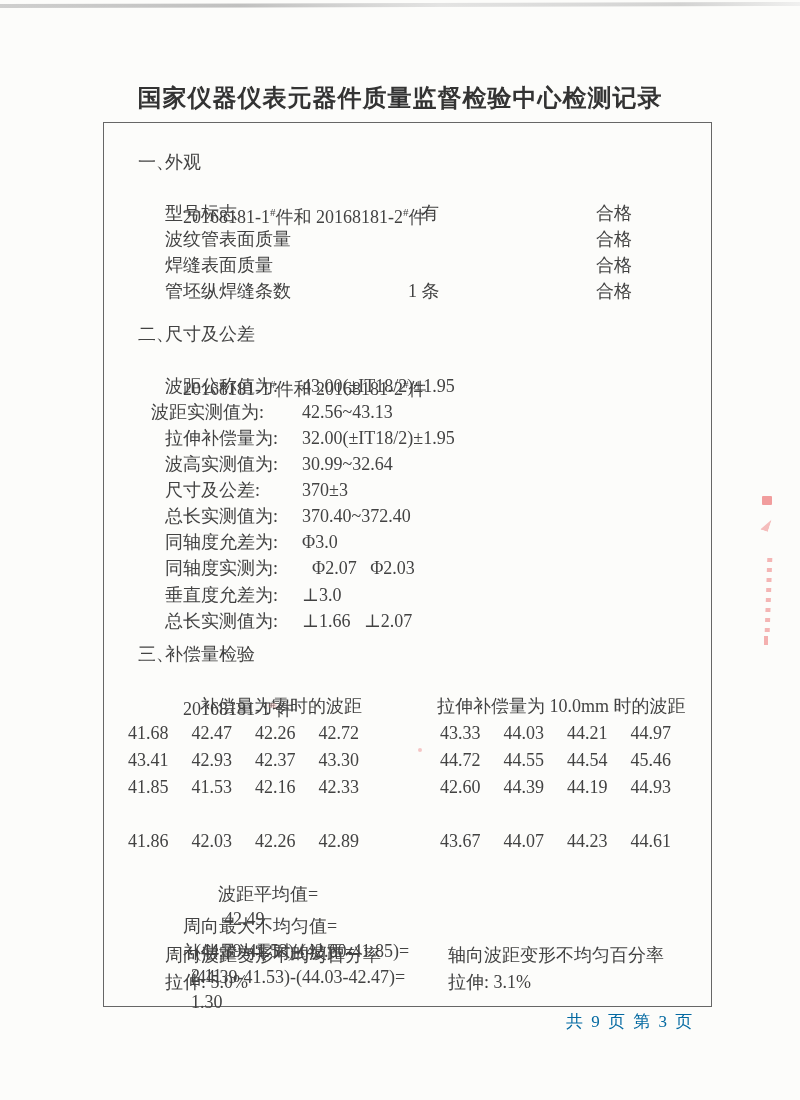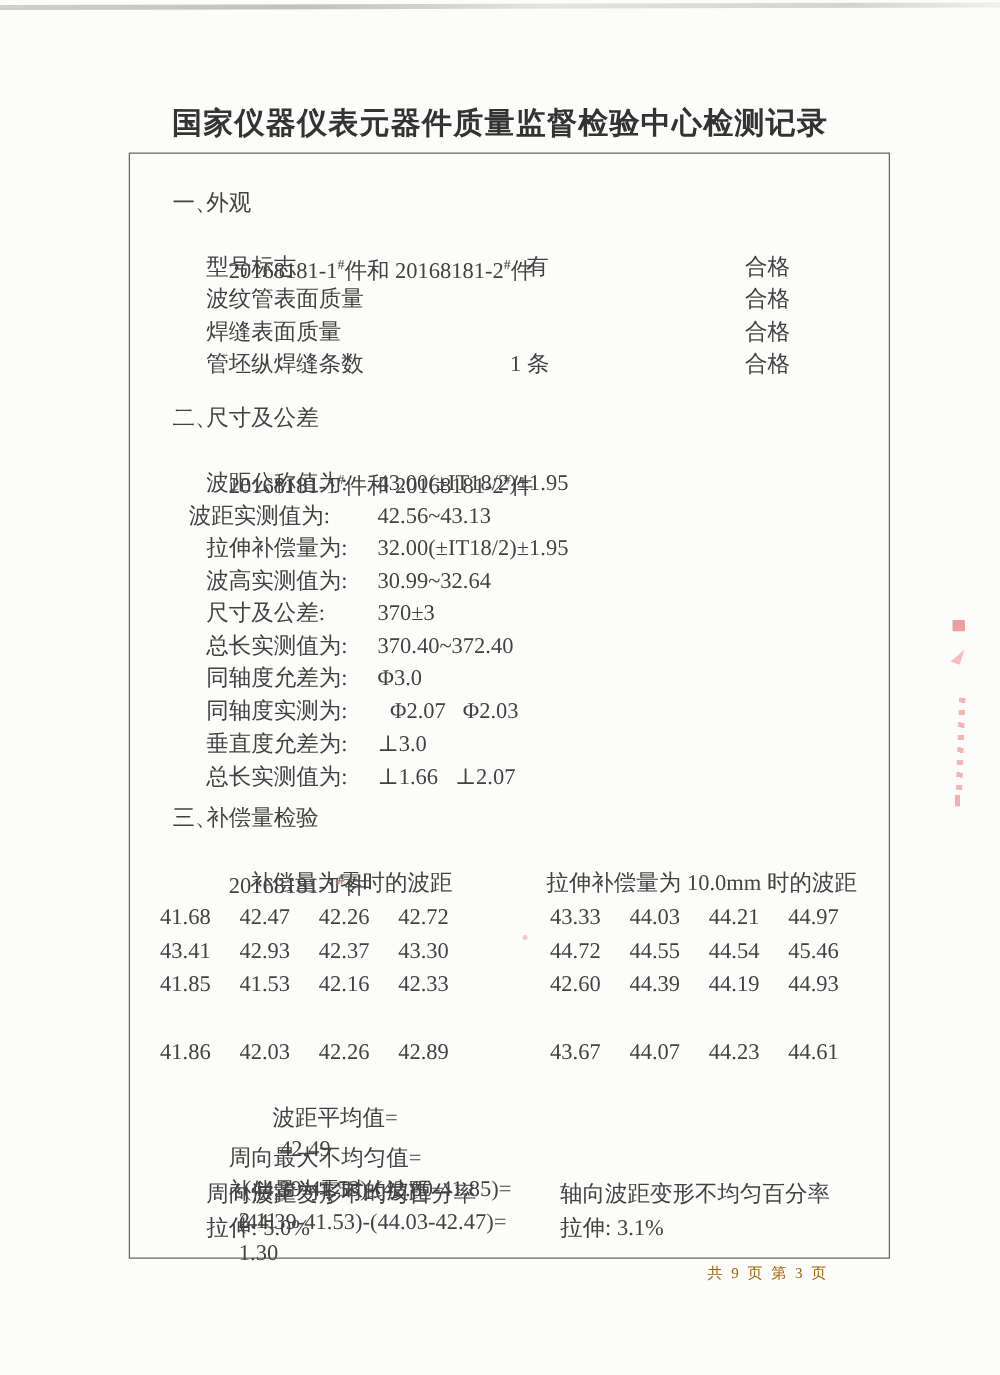--- a/index.html
+++ b/index.html
@@ -19,21 +19,21 @@
   }
   .box{
     position:absolute;left:103px;top:122px;width:607px;height:883px;
     border:1.5px solid #666;
   }
   .line{position:absolute;left:0;width:100%;height:25px;line-height:25px;font-size:18px;white-space:pre;}
   .at{position:absolute;top:0;}
   .sup{font-size:11px;vertical-align:super;}
   .numvals{white-space:pre;word-spacing:7px;}
   .footer{
-    position:absolute;top:1010px;left:566px;font-size:12px;color:#a16207;letter-spacing:2px;white-space:pre;
+    position:absolute;top:1010px;left:566px;font-size:17px;color:#0369a1;letter-spacing:2px;white-space:pre;
   }
   .redmark{position:absolute;background:#ee7d7d;}
   .red-dashes{
     position:absolute;left:766px;top:558px;width:5px;height:74px;opacity:.8;transform:rotate(2deg);
     background:repeating-linear-gradient(to bottom,rgba(235,105,105,.6) 0 4px,transparent 4px 10px);
   }
   .speck{position:absolute;border-radius:50%;background:#efa2a2;}
 </style>
 </head>
 <body>

